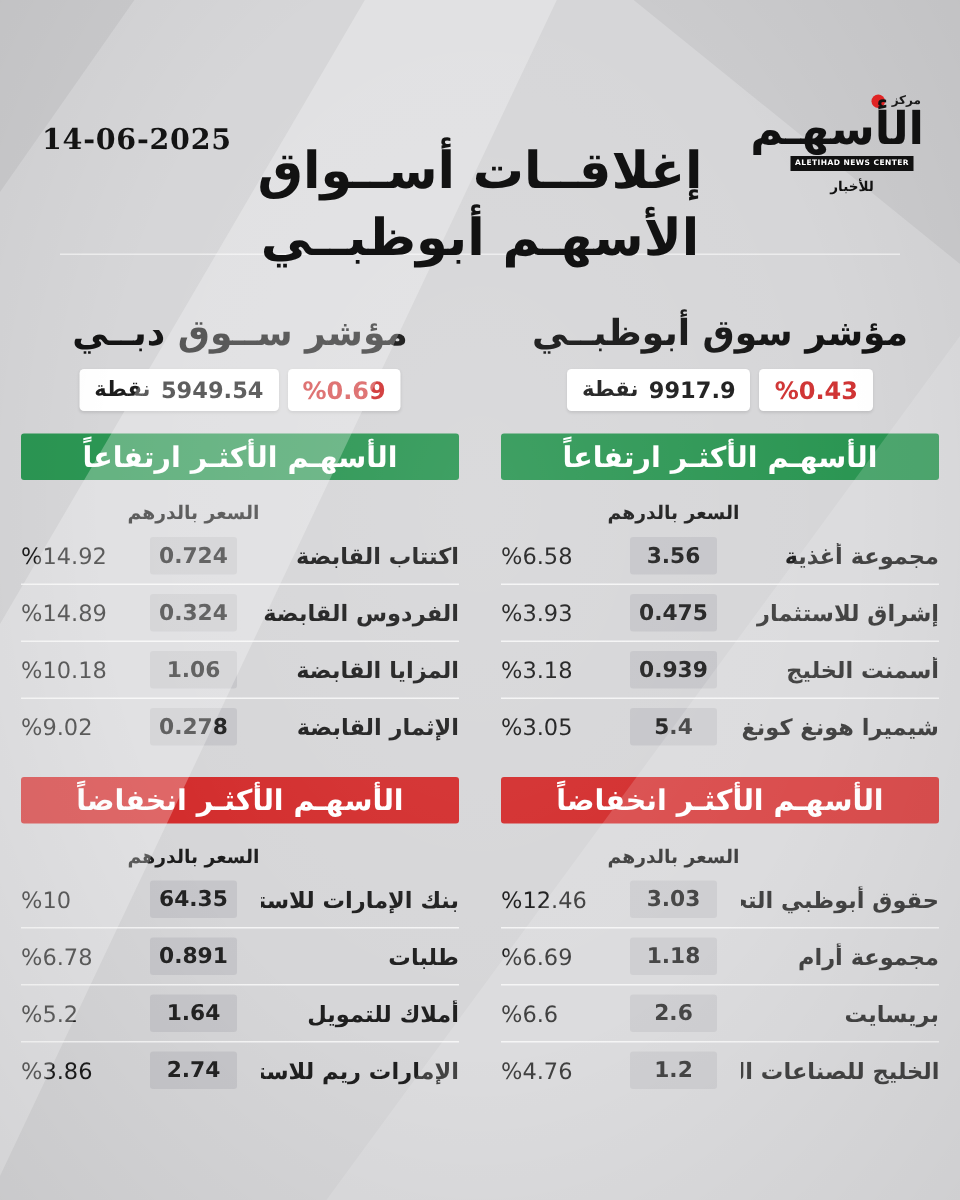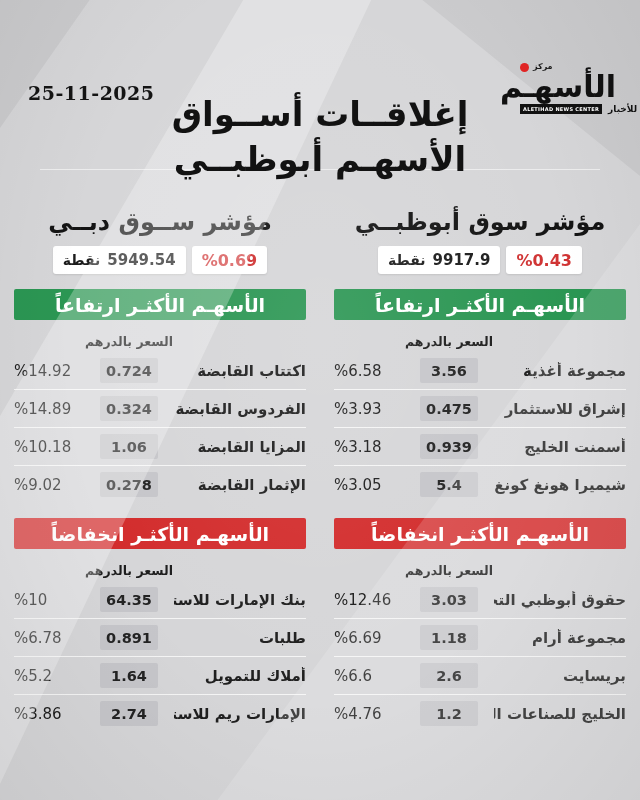--- a/index.html
+++ b/index.html
@@ -25,25 +25,25 @@
     clip-path:polygon(0 0, 14% 0, 0 16%);}
   .bg-vignette{position:absolute;inset:0;
     background:radial-gradient(ellipse at 50% 42%, rgba(255,255,255,.10) 0%, rgba(0,0,0,0) 55%, rgba(0,0,0,.06) 100%);}
   .bg-hline{position:absolute;left:40px;right:40px;top:169px;height:1px;background:rgba(255,255,255,.55);}
 
   
   .date{position:absolute;top:82px;left:28px;
     font-family:"DejaVu Serif",serif;font-weight:700;font-size:19px;color:#141414;
     direction:ltr;letter-spacing:.5px;}
   .logo{position:absolute;top:62px;right:24px;width:96px;text-align:left;direction:rtl;}
-  .logo-top{display:flex;align-items:flex-start;justify-content:flex-end;gap:4px;}
+  .logo-top{display:flex;align-items:flex-start;justify-content:flex-start;gap:4px;}
   .logo-markaz{font-size:8px;font-weight:700;color:#1a1a1a;margin-right:2px;}
   .logo-dot{width:9px;height:9px;border-radius:50%;display:inline-block;margin-top:1px;}
   .logo-name{font-size:30px;line-height:30px;font-weight:900;color:#111;letter-spacing:-1px;}
-  .logo-bottom{display:flex;direction:ltr;align-items:center;gap:6px;margin-top:2px;}
+  .logo-bottom{display:flex;direction:ltr;align-items:center;gap:6px;margin-top:2px;flex-direction:column;}
   .logo-box{background:#111;color:#fff;font-size:5px;font-weight:700;
     padding:2px 3px;letter-spacing:.3px;white-space:nowrap;}
   .logo-akhbar{font-size:9px;font-weight:900;color:#111;}
 
   
   .title{position:relative;padding-top:92px;text-align:center;
     font-weight:900;font-size:34px;line-height:1.33;color:#121212;}
 
   
   .markets{display:flex;direction:rtl;margin-top:26px;}
@@ -86,21 +86,21 @@
 
   <div class="bg-layer">
     <div class="bg-sweep1"></div>
     <div class="bg-sweep2"></div>
     <div class="bg-corner"></div>
     <div class="bg-corner2"></div>
     <div class="bg-vignette"></div>
     <div class="bg-hline"></div>
   </div>
 
-  <div class="date">25-11-2025</div>
+  <div class="date">14-06-2025</div>
 
   <div class="logo">
     <div class="logo-top">
       <span class="logo-markaz">مركز</span>
       <span class="logo-dot" style="background:#e02424"></span>
     </div>
     <div class="logo-name">الأسهـم</div>
     <div class="logo-bottom">
       <span class="logo-box">ALETIHAD NEWS CENTER</span>
       <span class="logo-akhbar">للأخبار</span>

